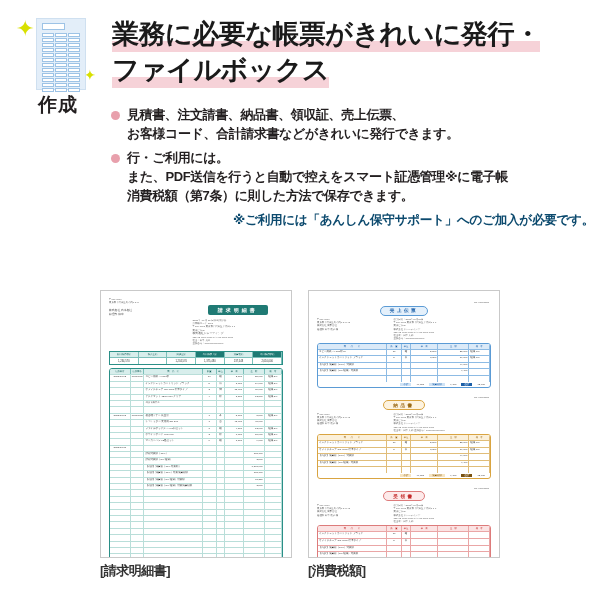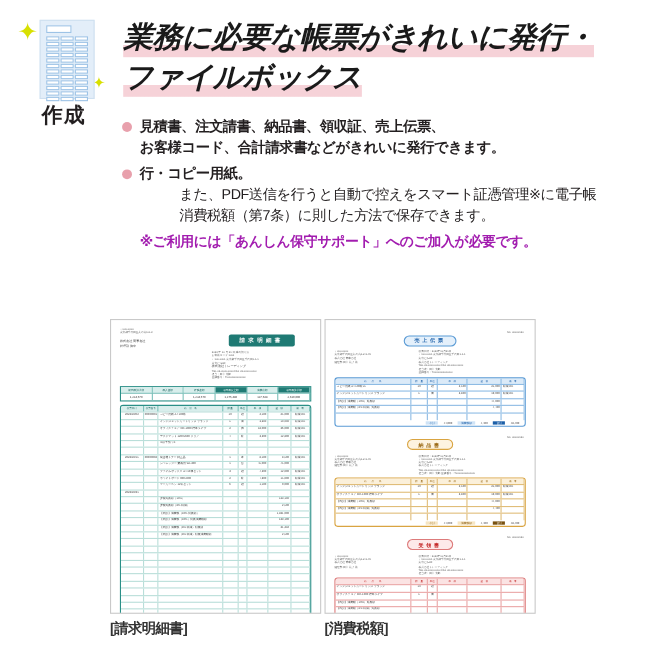--- a/index.html
+++ b/index.html
@@ -37,21 +37,21 @@
   #badge .spark{position:absolute;color:#d8e000;line-height:1;}
   #badge .spark.s1{left:2px;top:6px;font-size:22px;}
   #badge .spark.s2{left:70px;top:56px;font-size:14px;}
   #badge .badge-label{
     position:absolute;left:0;top:80px;width:88px;text-align:center;
     font-size:19px;font-weight:bold;letter-spacing:1px;color:#231f20;
   }
 
   
   #heading{
-    position:absolute;left:112px;top:16px;width:478px;font-style:italic;
+    position:absolute;left:112px;top:16px;width:478px;
   }
   #heading .line{
     font-size:27px;font-weight:bold;line-height:1.34;
     letter-spacing:-0.5px;color:#1a1a1a;
     display:block;width:fit-content;
     background:linear-gradient(to top,#f6d2d8 0 11px,transparent 11px 100%);
   }
 
   
   #bullets{
@@ -61,30 +61,30 @@
     position:relative;padding-left:17px;margin-bottom:6px;
   }
   .bullet .dot{
     position:absolute;left:1px;top:5px;width:9px;height:9px;
     border-radius:50%;background:#e8a0ac;
   }
   .bullet .txt{
     font-size:13px;line-height:1.44;font-weight:bold;
     letter-spacing:-0.4px;color:#231f20;display:block;
   }
-  .bullet .txt.plain{font-weight:normal;margin-left:36px;}
+  .bullet .txt.plain{font-weight:bold;}
   .note{
-    font-size:12.6px;color:#a21caf;font-weight:bold;letter-spacing:-0.3px;
-    margin-top:3px;padding-left:17px;
+    font-size:12.6px;color:#0c4a6e;font-weight:bold;letter-spacing:-0.3px;
+    margin-top:3px;padding-left:17px;text-align:right;
   }
 
   
   #docs{
     position:absolute;left:100px;top:290px;width:400px;height:300px;
-    display:flex;gap:3px;
+    display:flex;gap:16px;
   }
   .doc-col{width:192px;}
   .sheet{
     width:192px;height:268px;background:#ffffff;
     border:1px solid #c9c9c9;box-sizing:border-box;
     padding:7px 8px;position:relative;overflow:hidden;
   }
   .caption{
     font-size:13px;font-weight:bold;color:#333333;margin-top:4px;
     letter-spacing:-0.5px;
@@ -240,21 +240,21 @@
 </div>
 
 <div id="bullets">
   <div class="bullet">
     <span class="dot"></span>
     <span class="txt">見積書、注文請書、納品書、領収証、売上伝票、</span>
     <span class="txt">お客様コード、合計請求書などがきれいに発行できます。</span>
   </div>
   <div class="bullet">
     <span class="dot"></span>
-    <span class="txt">行・コピー用紙。</span>
+    <span class="txt">行・ご利用には。</span>
     <span class="txt plain">また、PDF送信を行うと自動で控えをスマート証憑管理※に電子帳</span>
     <span class="txt plain">消費税額（第7条）に則した方法で保存できます。</span>
   </div>
   <div class="note">※ご利用には「あんしん保守サポート」へのご加入が必要です。</div>
 </div>
 
 <div id="docs">
 
   <div class="doc-col">
     <div class="sheet">

